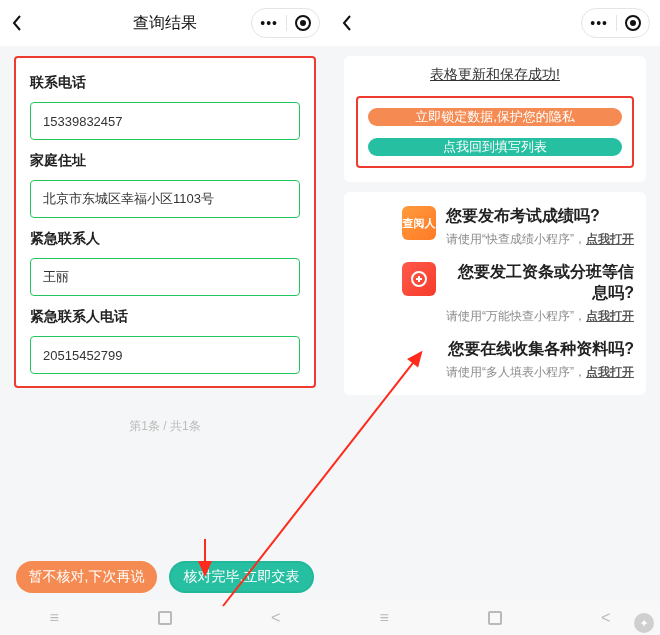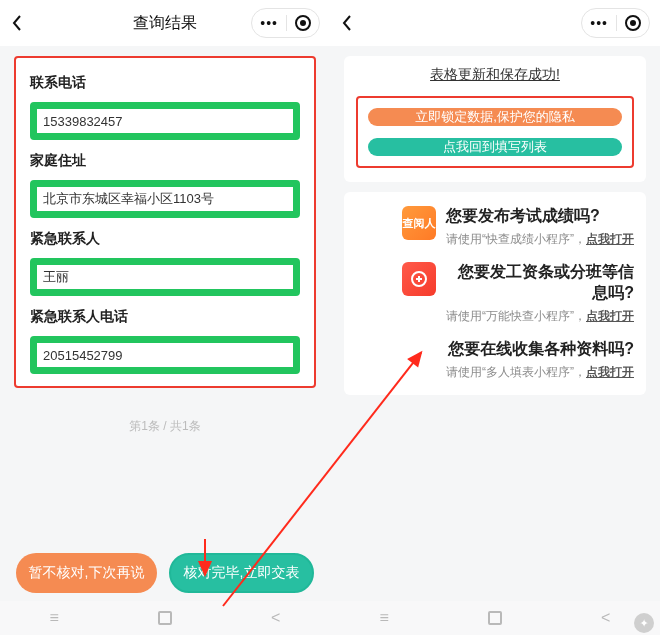--- a/index.html
+++ b/index.html
@@ -78,24 +78,24 @@
   .field-label {
     font-size:14px;
     font-weight:600;
     color:#222;
     margin-top:12px;
     margin-bottom:10px;
   }
   .field-label:first-child { margin-top:4px; }
   .input-box {
     height:38px;
-    border:7px solid #22c55e;
+    border:1px solid #22c55e;
     border-radius:4px;
     background:#fff;
-    padding:0 6px;
+    padding:0 12px;
     font-size:13px;
     color:#333;
     display:flex;
     align-items:center;
   }
   .paging {
     text-align:center;
     font-size:12px;
     color:#bcbcbc;
     margin-top:30px;
@@ -104,21 +104,21 @@
     position:absolute;
     bottom:42px;
     left:0; right:0;
     display:flex;
     gap:12px;
     padding:0 16px;
     align-items:center;
   }
   .pill-btn {
     flex:1;
-    height:40px;
+    height:32px;
     border-radius:20px;
     display:flex;
     align-items:center;
     justify-content:center;
     font-size:14px;
     color:#fff;
   }
   .orange { background:#f58b52; }
   .teal { background:#27bfa1; }
   .green-outline { border:2px solid #20b899; }

